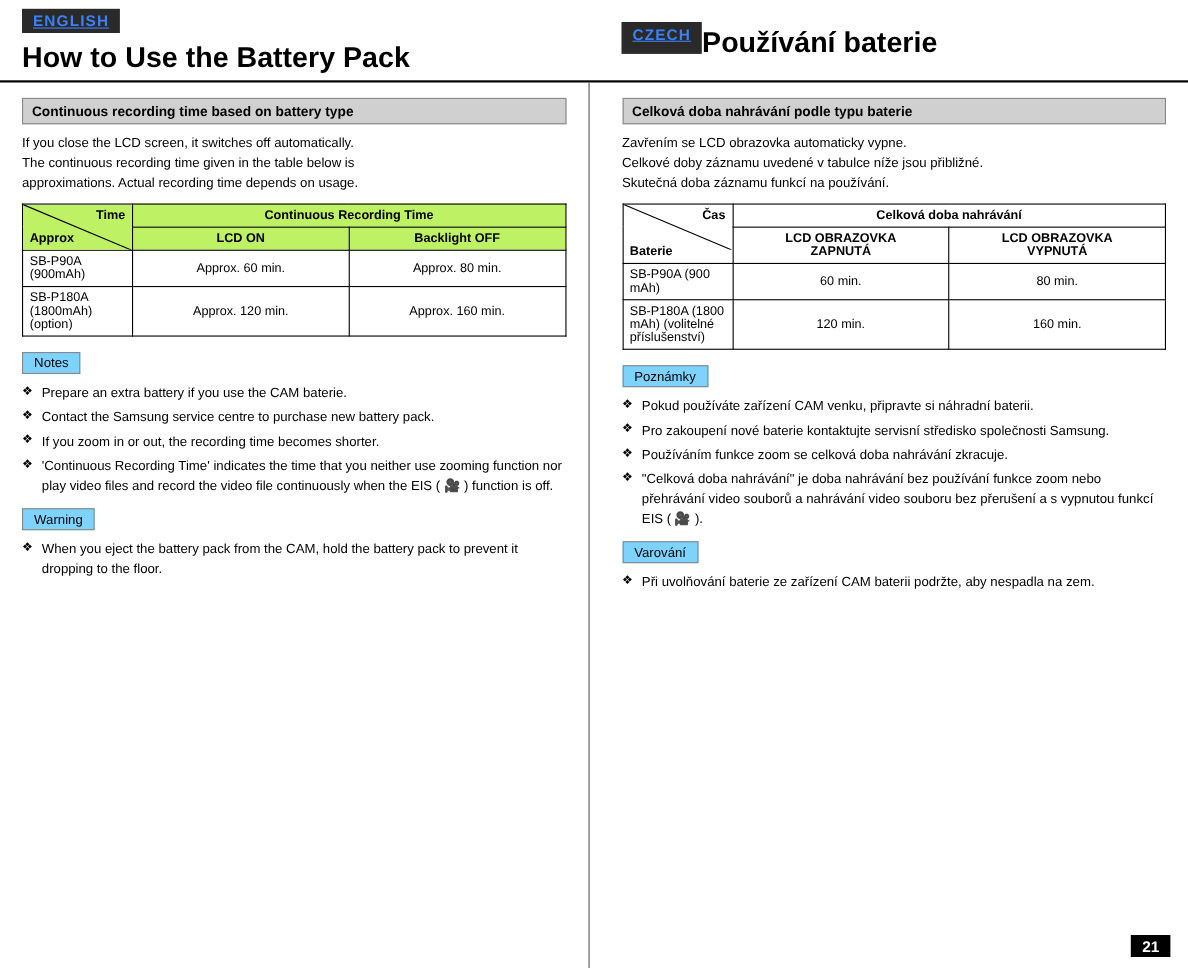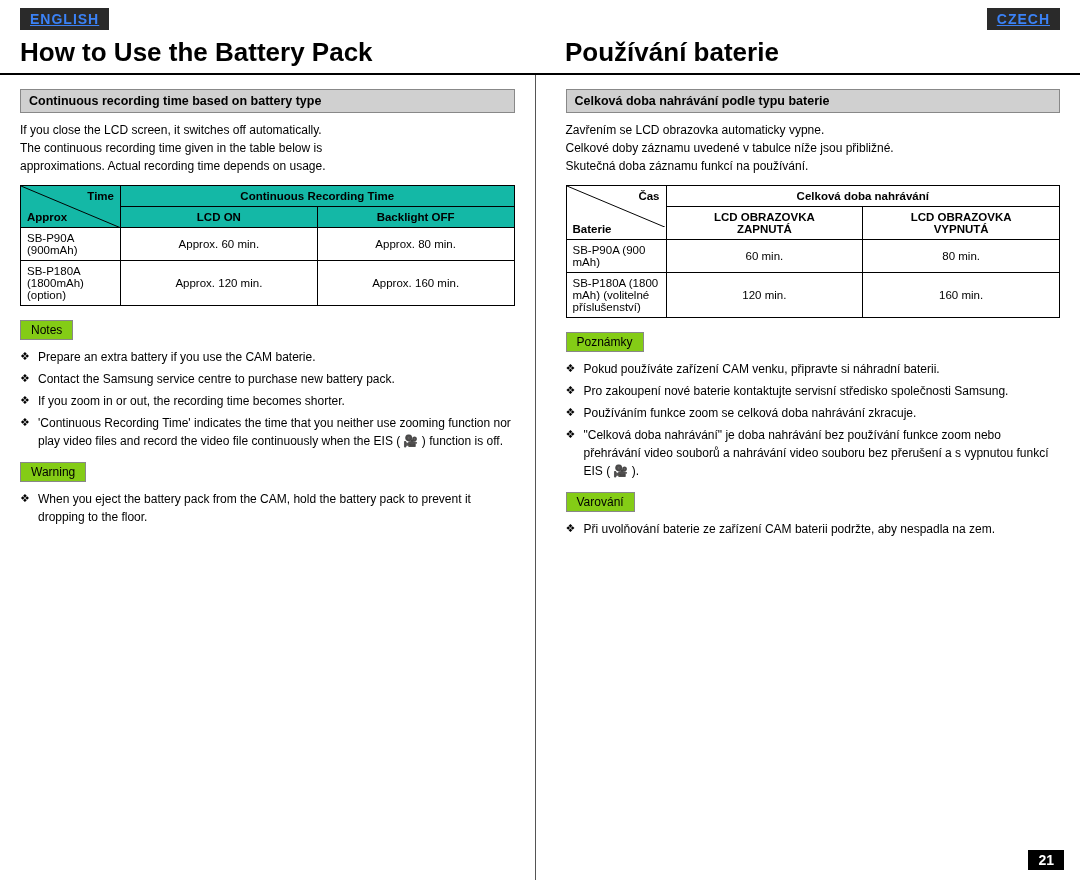--- a/index.html
+++ b/index.html
@@ -98,21 +98,21 @@
       font-size: 11.5px;
       margin-bottom: 14px;
     }
     .battery-table th, .battery-table td {
       border: 1px solid #000;
       padding: 4px 6px;
       text-align: center;
     }
     .battery-table th {
       font-weight: bold;
-      background: #14b8a6;
+      background: #bef264;
     }
     .diagonal-header {
       position: relative;
       width: 100px;
       height: 42px;
       padding: 0;
     }
     .diag-top {
       position: absolute;
       top: 4px;
@@ -131,21 +131,21 @@
       position: absolute;
       top: 0; left: 0; right: 0; bottom: 0;
     }
     
     .label-box {
       display: inline-block;
       border: 1px solid #888;
       padding: 2px 10px;
       font-size: 12px;
       margin-bottom: 8px;
-      background: #84cc16;
+      background: #7dd3fc;
     }
     
     .bullet-list {
       list-style: none;
       padding: 0;
       margin: 0 0 12px 0;
     }
     .bullet-list li {
       font-size: 12px;
       line-height: 1.5;
@@ -195,21 +195,21 @@
 <div class="page" style="position:relative;">
 
   <div class="header">
     <div class="header-left">
       <div>
         <span class="lang-badge lang-badge-english">ENGLISH</span>
       </div>
       <div class="page-title">How to Use the Battery Pack</div>
     </div>
     <div class="header-right">
-      <div style="display:flex; flex-direction:column; width:100%;">
+      <div style="display:flex; flex-direction:row; width:100%;margin-top:12px;">
         <div style="display:flex; justify-content:flex-end;">
           <span class="lang-badge lang-badge-czech">CZECH</span>
         </div>
         <div class="page-title">Používání baterie</div>
       </div>
     </div>
   </div>
 
   <div class="content">
 

